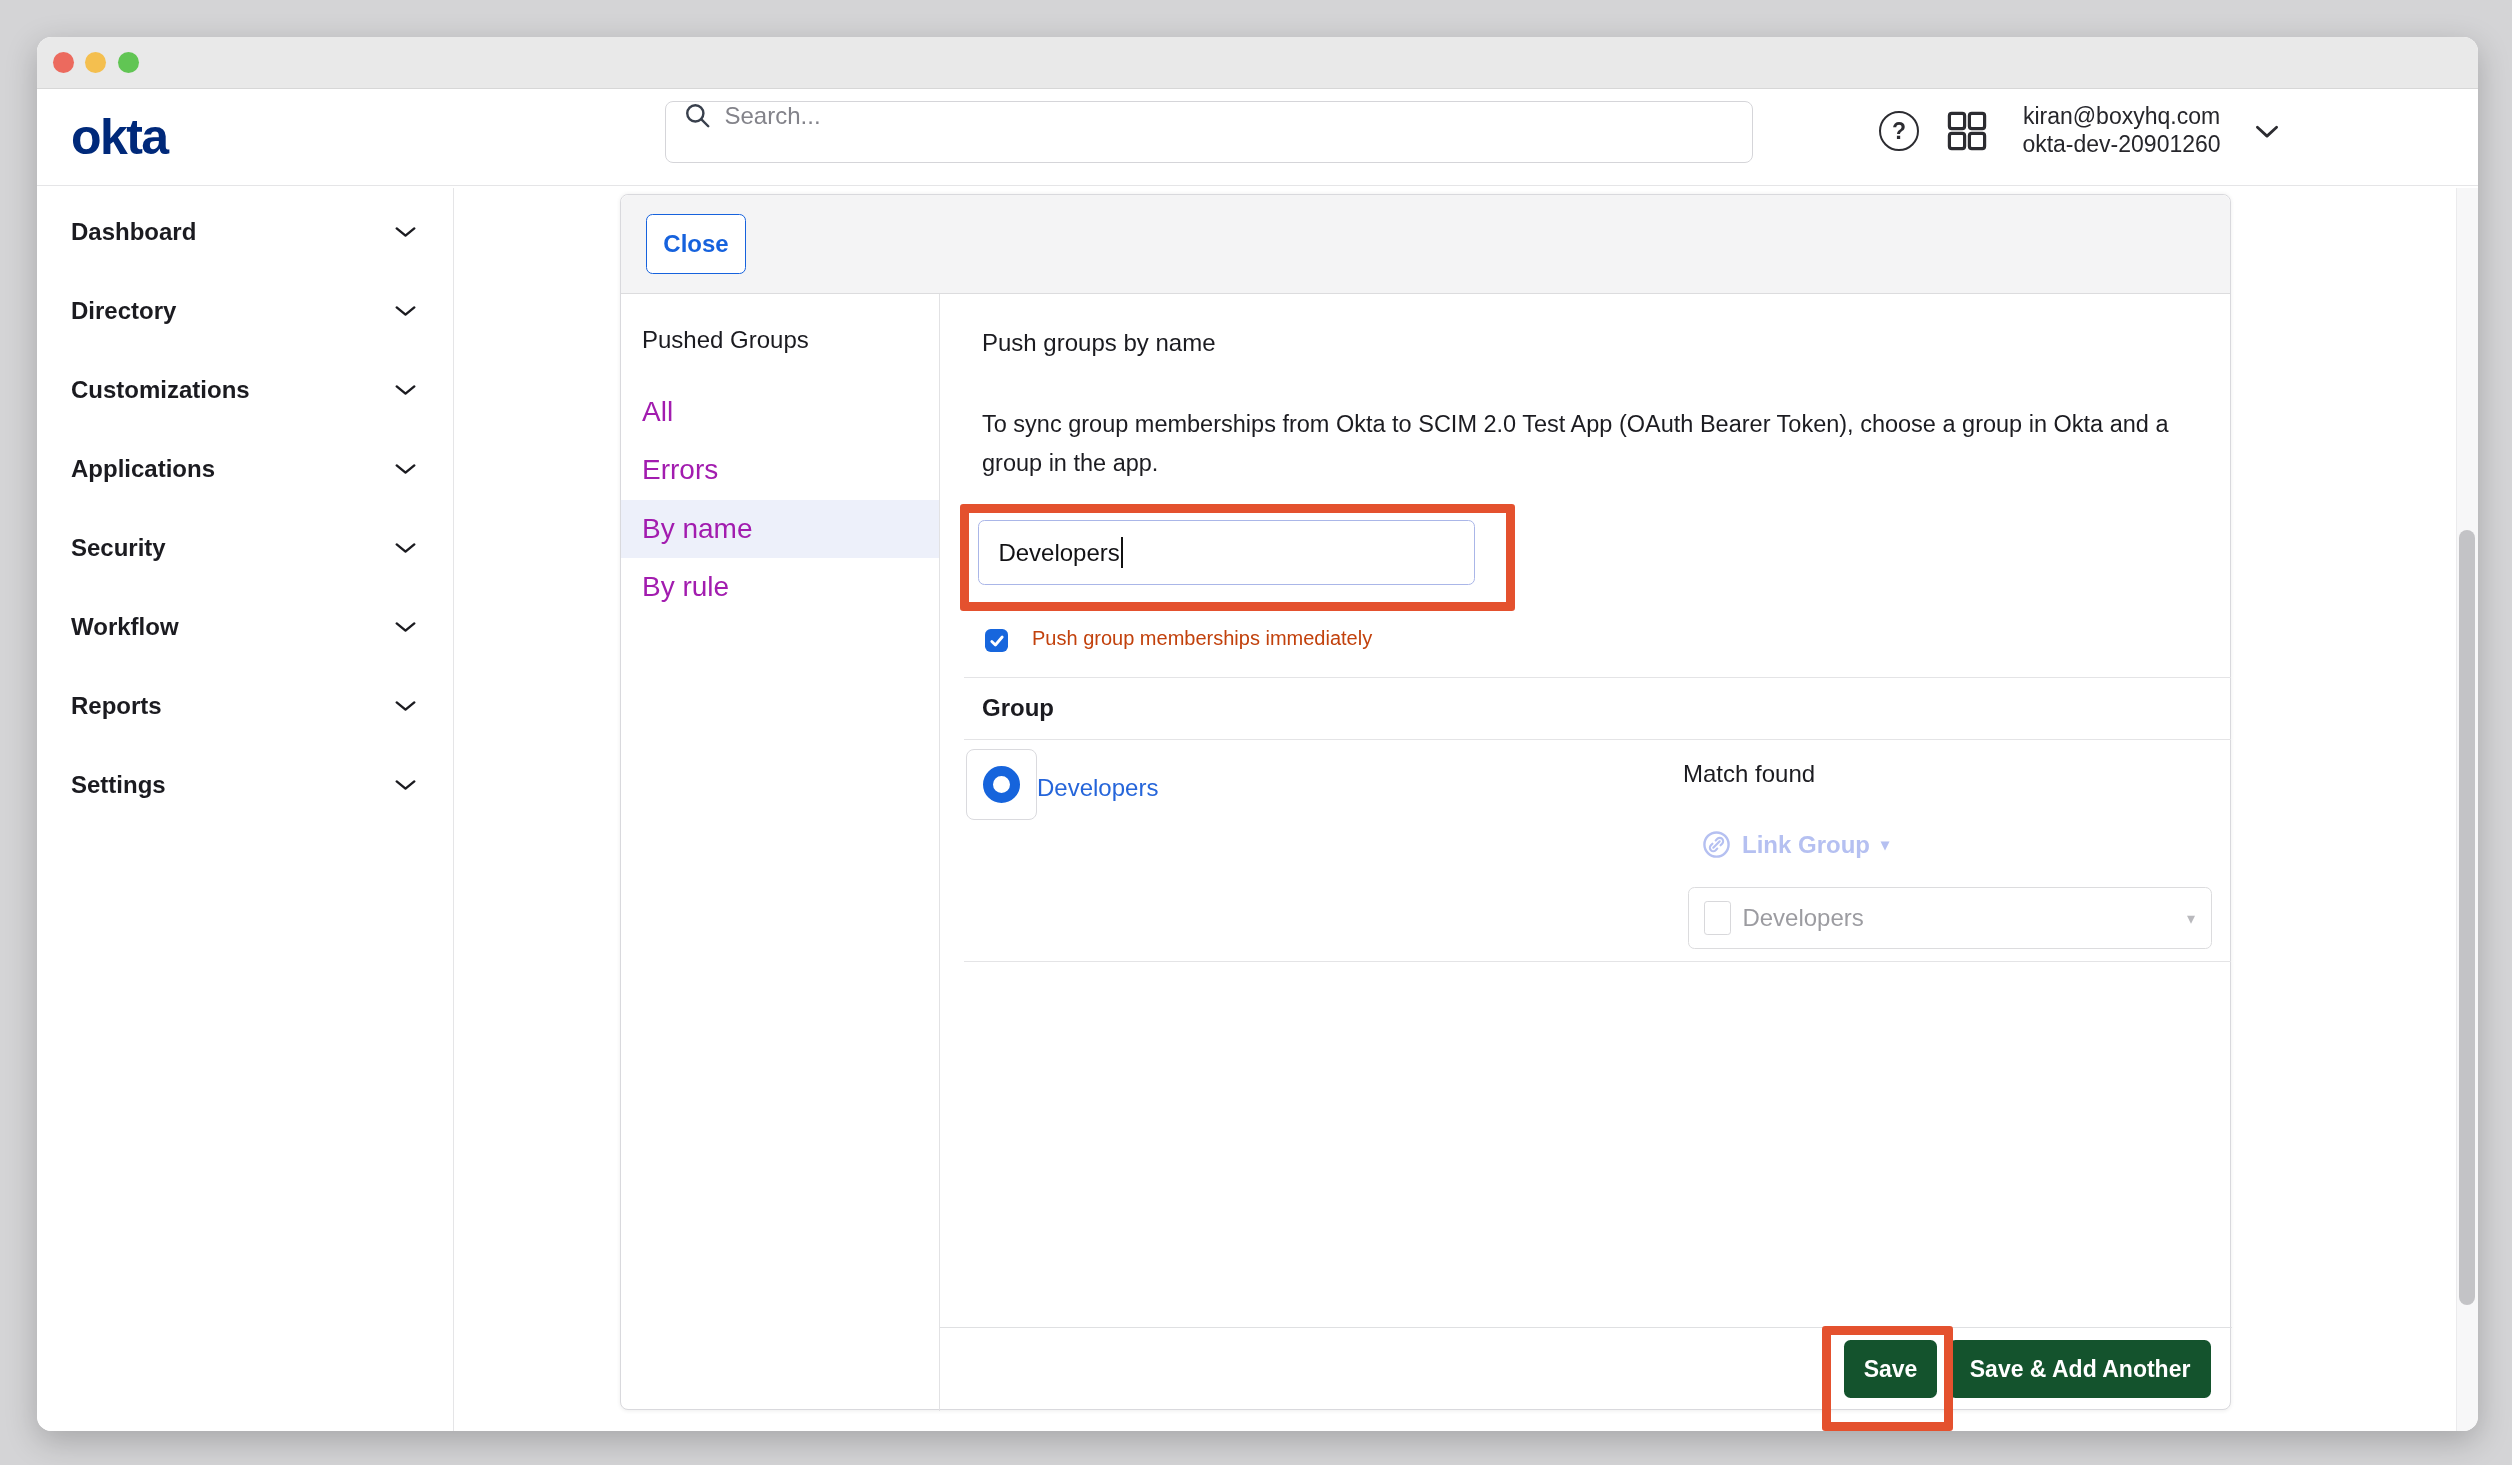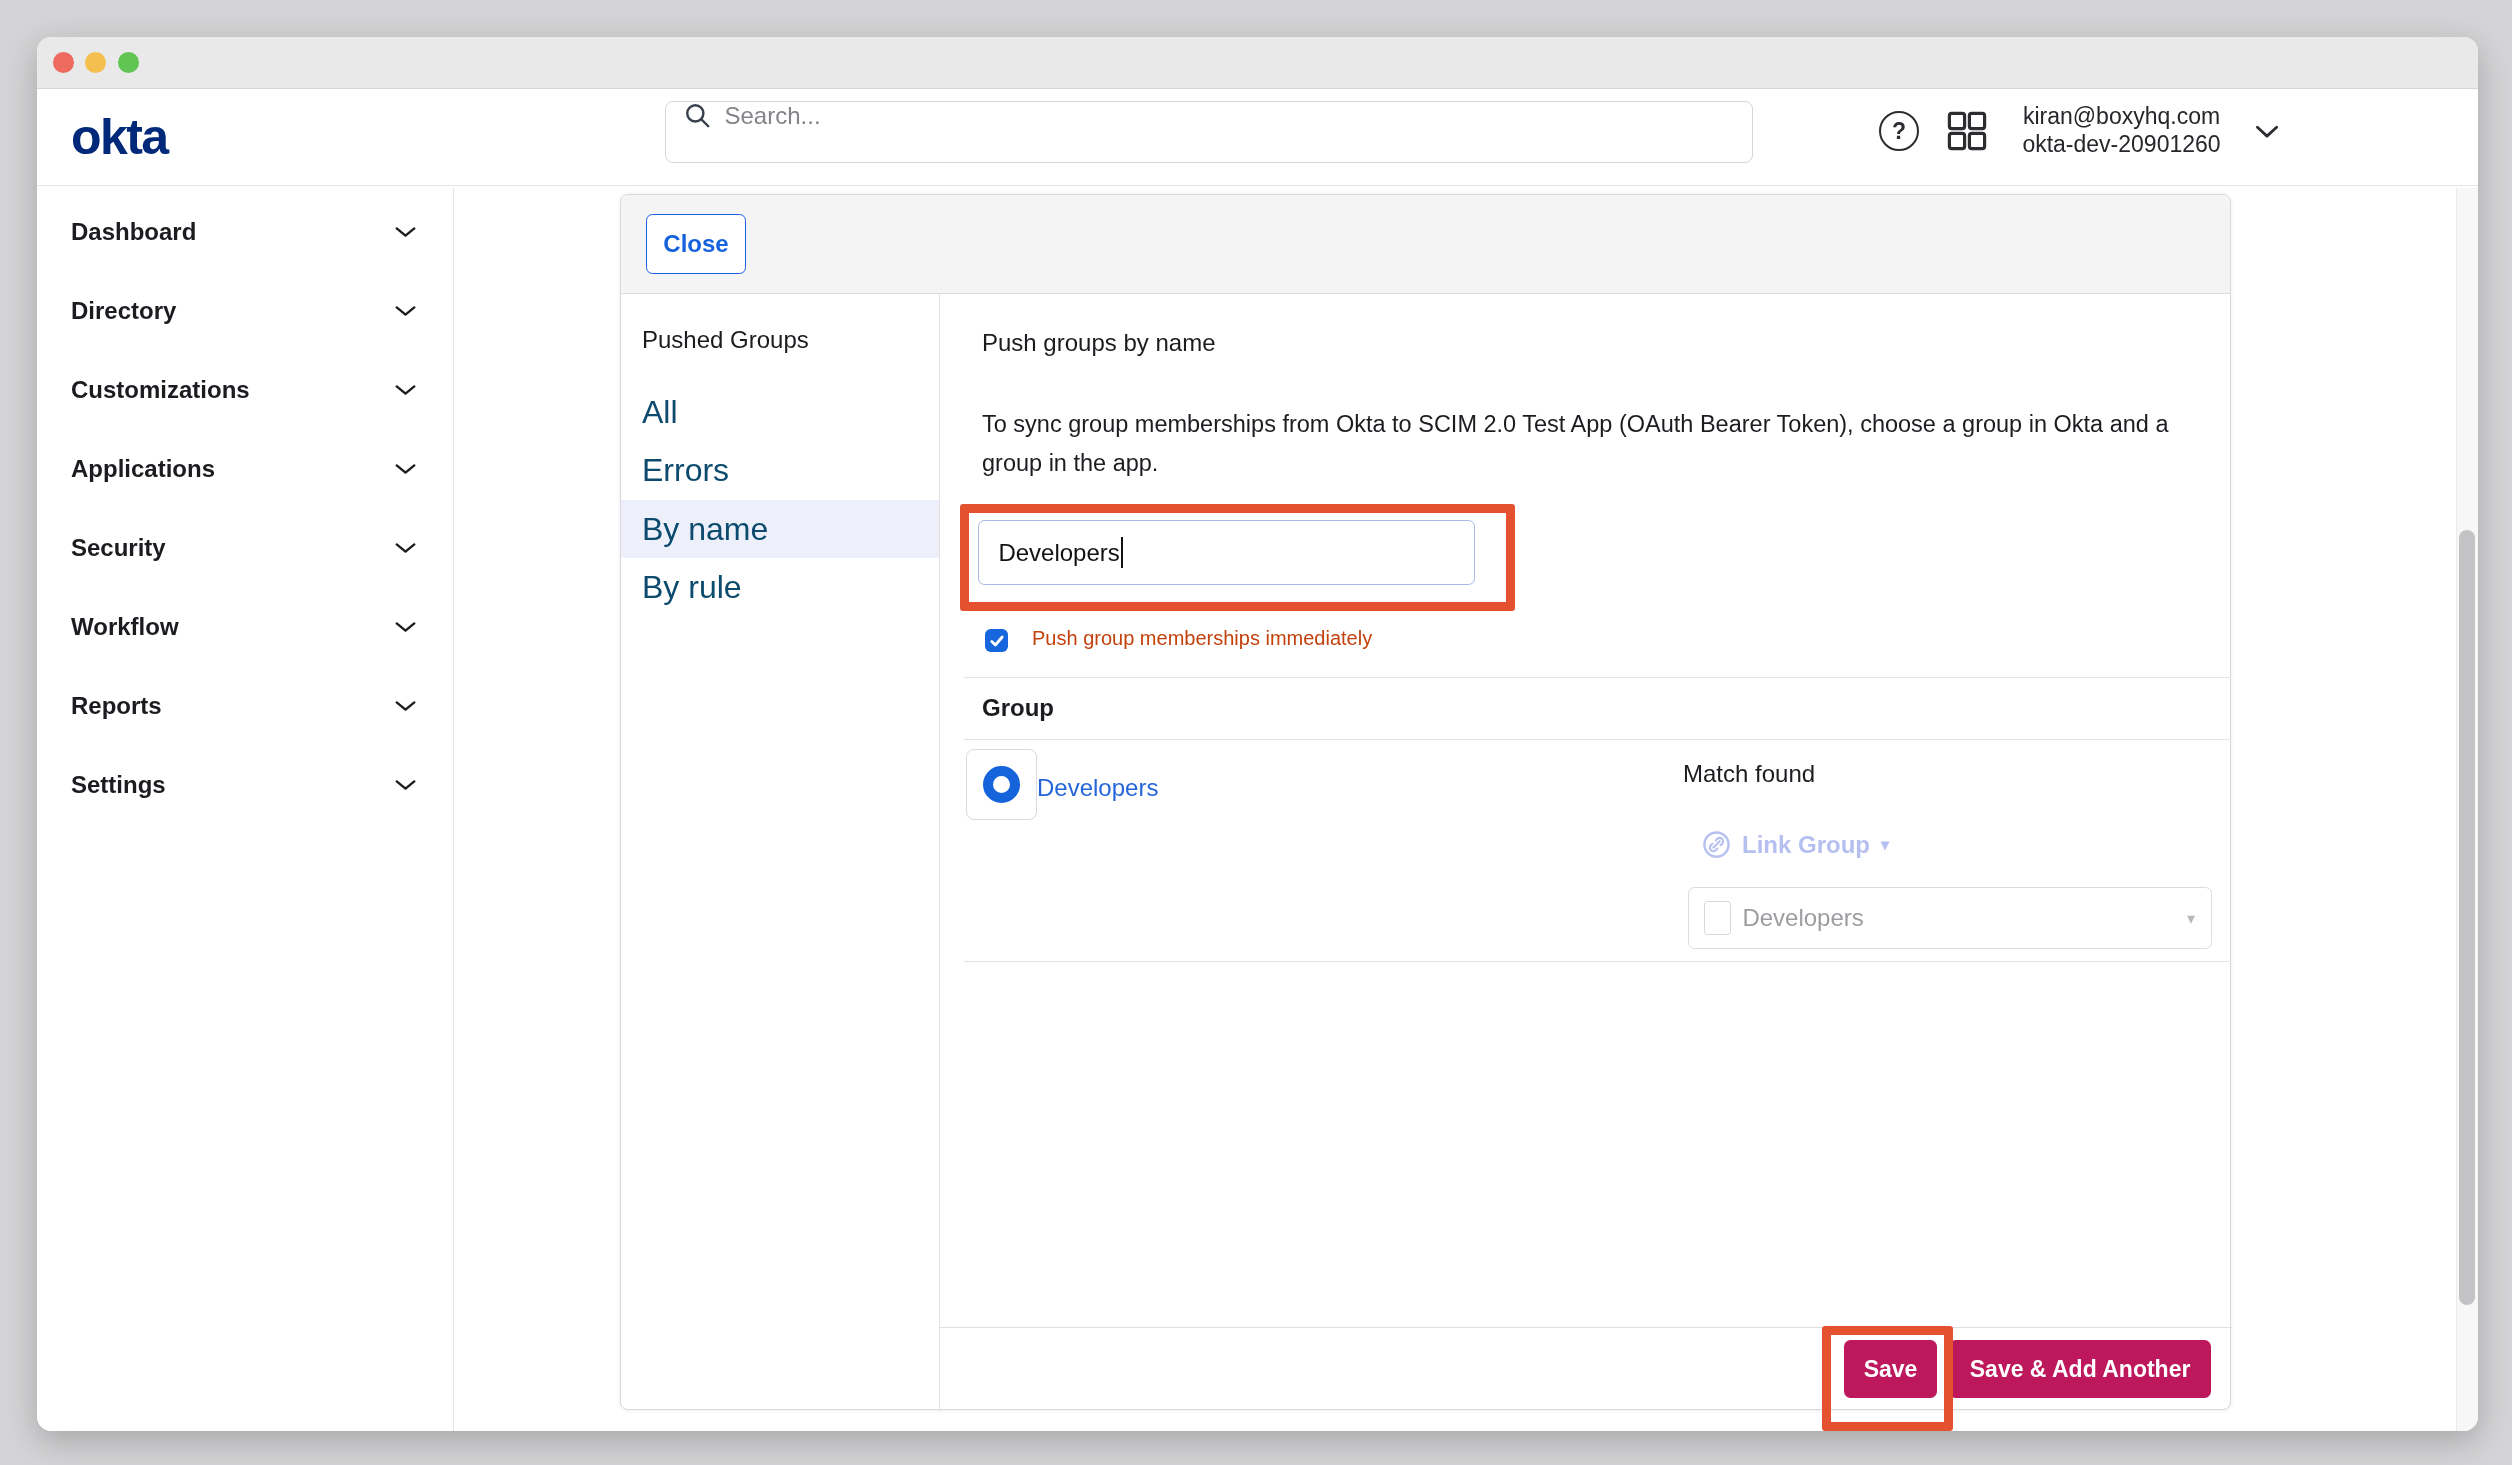--- a/index.html
+++ b/index.html
@@ -89,21 +89,21 @@
     display:flex; align-items:center; justify-content:center;
     font-family:"Liberation Sans", sans-serif;
   }
   .panel-nav {
     position:absolute; left:0; top:99px; width:319px; height:1117px;
     border-right:0.8px solid #e2e2e4;
   }
   .nav-title { position:absolute; left:21px; top:32px; font-size:24px; font-weight:400; color:#1b1b20; }
   .nav-item {
     position:absolute; left:0; width:100%; height:58px; line-height:58px;
-    padding-left:21px; font-size:32px; color:#0c4a6e; cursor:pointer;
+    padding-left:21px; font-size:28px; color:#a21caf; cursor:pointer;
   }
   .nav-item.sel { background:#edf0fa; }
   
   .form-title { position:absolute; left:361px; top:134px; font-size:24px; font-weight:400; color:#1b1b20; }
   .form-desc  { position:absolute; left:361px; top:210px; width:1222px; font-size:23.5px; line-height:39px; color:#1c1c21; }
   .annot {
     position:absolute; border:9px solid #e4512e; border-radius:3.2px; pointer-events:none; z-index:5;
   }
   .annot.input-annot { left:339px; top:309px; width:555px; height:107px; }
   .annot.save-annot  { left:1201px; top:1131px; width:131px; height:105px; }
@@ -138,21 +138,21 @@
   .link-group .dd { font-size:16px; }
   .app-select {
     position:absolute; left:1067px; top:692px; width:524px; height:62px;
     border:1.6px solid #dcdcde; border-radius:6.5px; background:#fff;
     display:flex; align-items:center; padding-left:14.6px; gap:11.3px; cursor:default;
   }
   .ghost-ico { width:27.5px; height:34px; border:1.6px solid #d8d8db; border-radius:3.2px; }
   .app-select .val { font-size:24px; color:#9c9ca1; }
   .app-select .dd { position:absolute; right:16px; font-size:16px; color:#b9b9bd; }
   .btn {
-    position:absolute; top:1145px; height:58px; background:#be185d; color:#fff;
+    position:absolute; top:1145px; height:58px; background:#14532d; color:#fff;
     border:none; border-radius:6.5px; font-size:23px; font-weight:700; cursor:pointer;
     font-family:"Liberation Sans", sans-serif;
   }
   .btn.save { left:1223px; width:93px; }
   .btn.save-add { right:18.6px; padding:0 21px; }
 </style>
 </head>
 <body>
 
 <div class="window">

